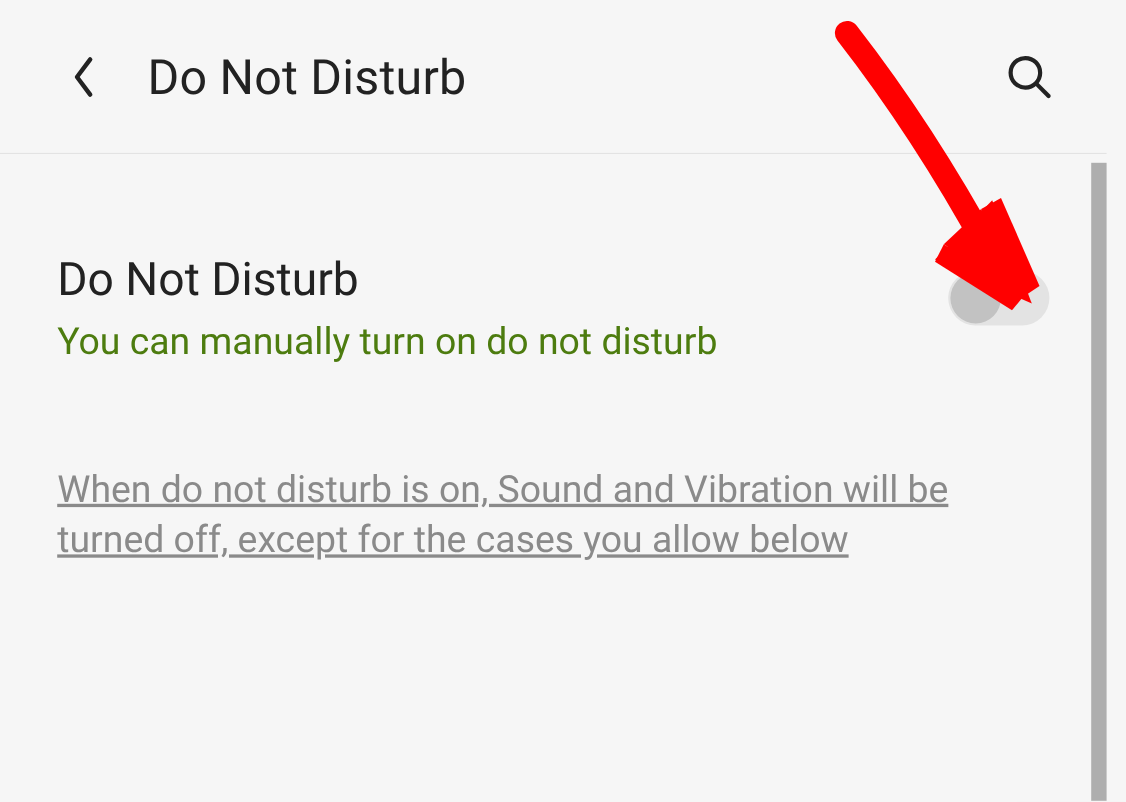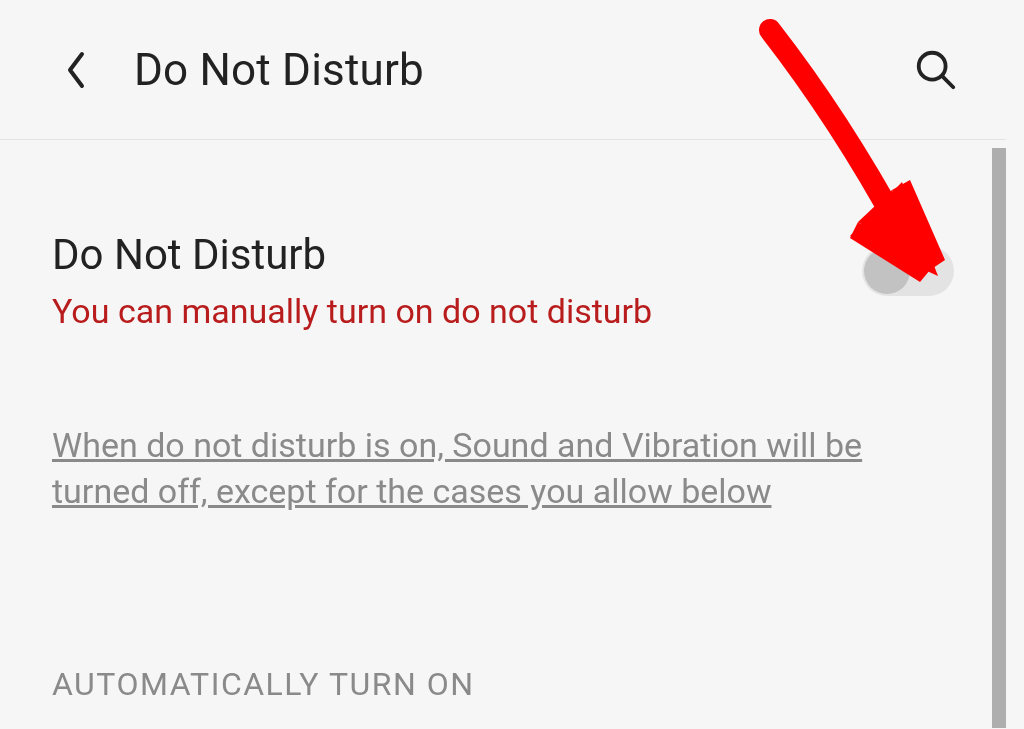--- a/index.html
+++ b/index.html
@@ -64,21 +64,21 @@
   .setting-text { flex: 1; padding-right: 40px; }
   .setting-title {
     font-size: 42px;
     font-weight: 400;
     color: #222;
     line-height: 1.2;
   }
   .setting-sub {
     font-size: 34px;
     font-weight: 400;
-    color: #b91c1c;
+    color: #4d7c0f;
     margin-top: 10px;
     line-height: 1.25;
   }
   .toggle {
     margin-top: 16px;
     width: 92px;
     height: 50px;
     border-radius: 25px;
     background: #e3e3e3;
     position: relative;
@@ -157,21 +157,20 @@
         <div class="setting-title">Do Not Disturb</div>
         <div class="setting-sub">You can manually turn on do not disturb</div>
       </div>
       <div class="toggle">
         <div class="toggle-knob"></div>
       </div>
     </div>
 
     <div class="info-text">When do not disturb is on, Sound and Vibration will be turned off, except for the cases you allow below</div>
 
-    <div class="section-header">AUTOMATICALLY TURN ON</div>
   </div>
 
   <div class="scroll-indicator"></div>
 
   <div class="arrow">
     <svg viewBox="0 0 280 260">
       <defs>
         <marker id="ah" markerWidth="1" markerHeight="1" refX="0" refY="0" orient="auto"></marker>
       </defs>
 

